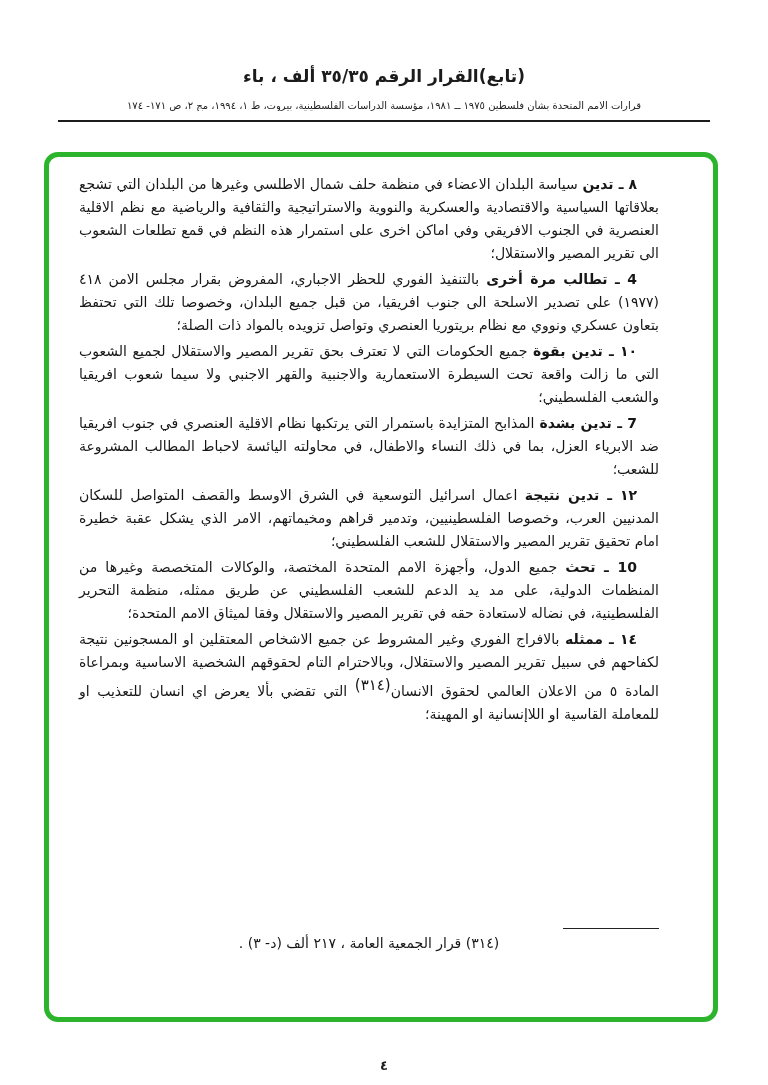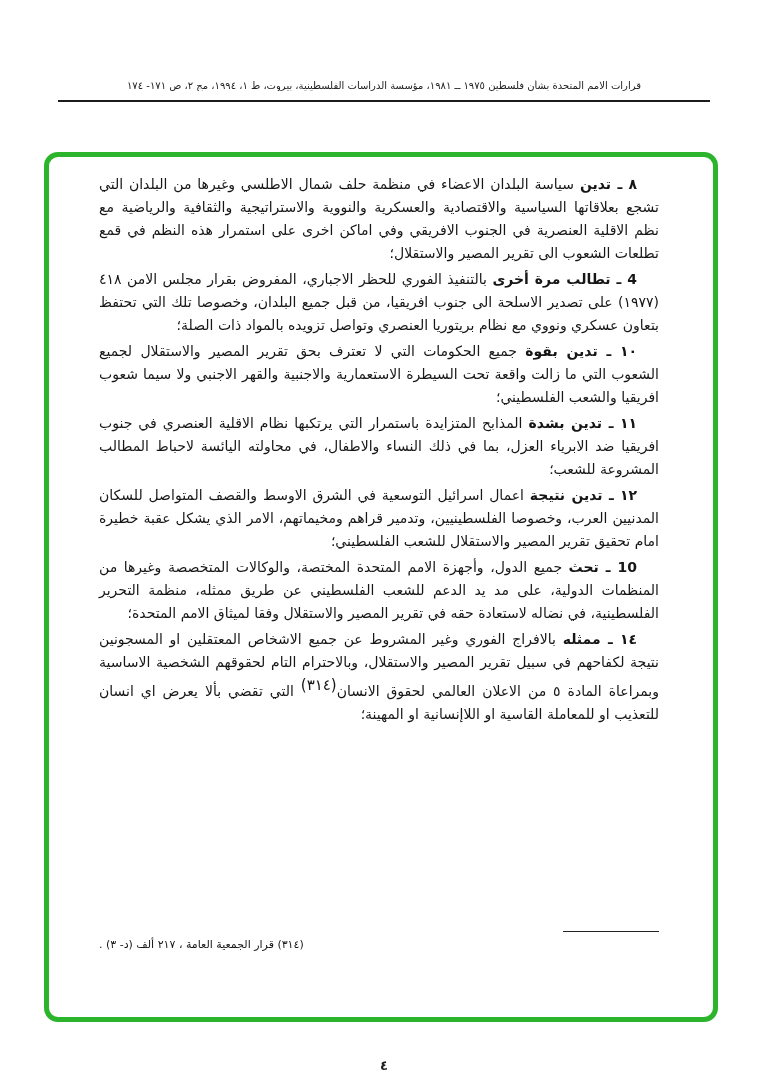--- a/index.html
+++ b/index.html
@@ -38,21 +38,21 @@
   }
   .frame {
     position: absolute;
     left: 44px;
     top: 152px;
     width: 674px;
     height: 870px;
     border: 5px solid #2cb52c;
     border-radius: 14px;
     background: #ffffff;
-    padding: 16px 54px 66px 50px;
+    padding: 16px 54px 66px 30px;
     display: flex;
     flex-direction: column;
     overflow: hidden;
   }
   .text-block {
     direction: rtl;
     text-align: justify;
     font-size: 14px;
     line-height: 23px;
     color: #161616;
@@ -61,40 +61,41 @@
   .para b { font-weight: bold; }
   .para sup { font-size: 15px; }
   .footnote-area { margin-top: auto; direction: rtl; }
   .footnote-rule {
     width: 96px;
     height: 1px;
     background: #222;
     margin-bottom: 6px;
   }
   .footnote-text {
-    font-size: 11px;
-    text-align: left;
+    font-size: 14px;
+    text-align: center;
     color: #161616;
   }
   .page-number {
     position: absolute;
     bottom: 12px;
     left: 0;
     right: 0;
     text-align: center;
     font-size: 13px;
     font-weight: bold;
   }
 </style>
 </head>
 <body>
 
 <div class="page">
 
   <header class="doc-header">
+    <h1 class="doc-title">(تابع)القرار الرقم ٣٥/٣٥ ألف ، باء</h1>
     <div class="doc-source">قرارات الامم المتحدة بشأن فلسطين ١٩٧٥ ــ ١٩٨١، مؤسسة الدراسات الفلسطينية، بيروت، ط ١، ١٩٩٤، مج ٢، ص ١٧١- ١٧٤</div>
     <div class="header-rule"></div>
   </header>
 
   <div class="frame">
     <div class="text-block" dir="rtl">
 
       <p class="para">
         <b><span>٨ ـ</span>
         <span>تدين</span></b>
@@ -107,21 +108,21 @@
         <span>بالتنفيذ الفوري للحظر الاجباري، المفروض بقرار مجلس الامن ٤١٨ (١٩٧٧) على تصدير الاسلحة الى جنوب افريقيا، من قبل جميع البلدان، وخصوصا تلك التي تحتفظ بتعاون عسكري ونووي مع نظام بريتوريا العنصري وتواصل تزويده بالمواد ذات الصلة؛</span>
       </p>
 
       <p class="para">
         <b><span>١٠ ـ</span>
         <span>تدين بقوة</span></b>
         <span>جميع الحكومات التي لا تعترف بحق تقرير المصير والاستقلال لجميع الشعوب التي ما زالت واقعة تحت السيطرة الاستعمارية والاجنبية والقهر الاجنبي ولا سيما شعوب افريقيا والشعب الفلسطيني؛</span>
       </p>
 
       <p class="para">
-        <b><span>١١ ـ</span>
+        <b><span>7 ـ</span>
         <span>تدين بشدة</span></b>
         <span>المذابح المتزايدة باستمرار التي يرتكبها نظام الاقلية العنصري في جنوب افريقيا ضد الابرياء العزل، بما في ذلك النساء والاطفال، في محاولته اليائسة لاحباط المطالب المشروعة للشعب؛</span>
       </p>
 
       <p class="para">
         <b><span>١٢ ـ</span>
         <span>تدين نتيجة</span></b>
         <span>اعمال اسرائيل التوسعية في الشرق الاوسط والقصف المتواصل للسكان المدنيين العرب، وخصوصا الفلسطينيين، وتدمير قراهم ومخيماتهم، الامر الذي يشكل عقبة خطيرة امام تحقيق تقرير المصير والاستقلال للشعب الفلسطيني؛</span>
       </p>
 

